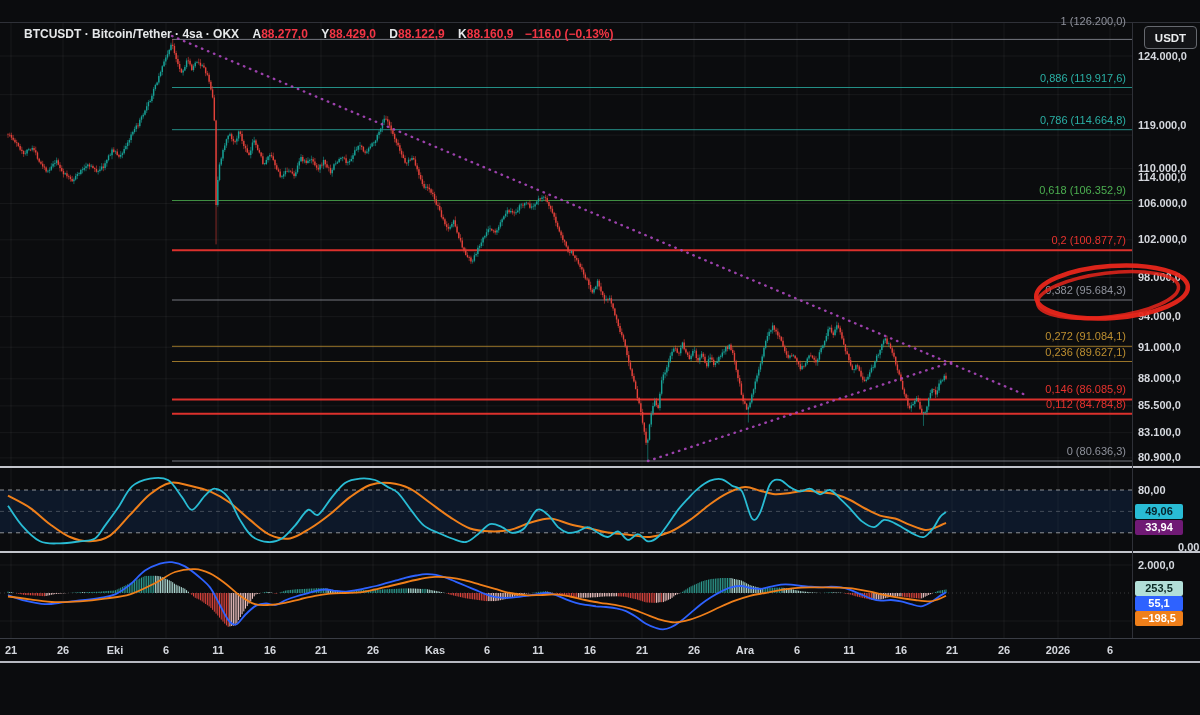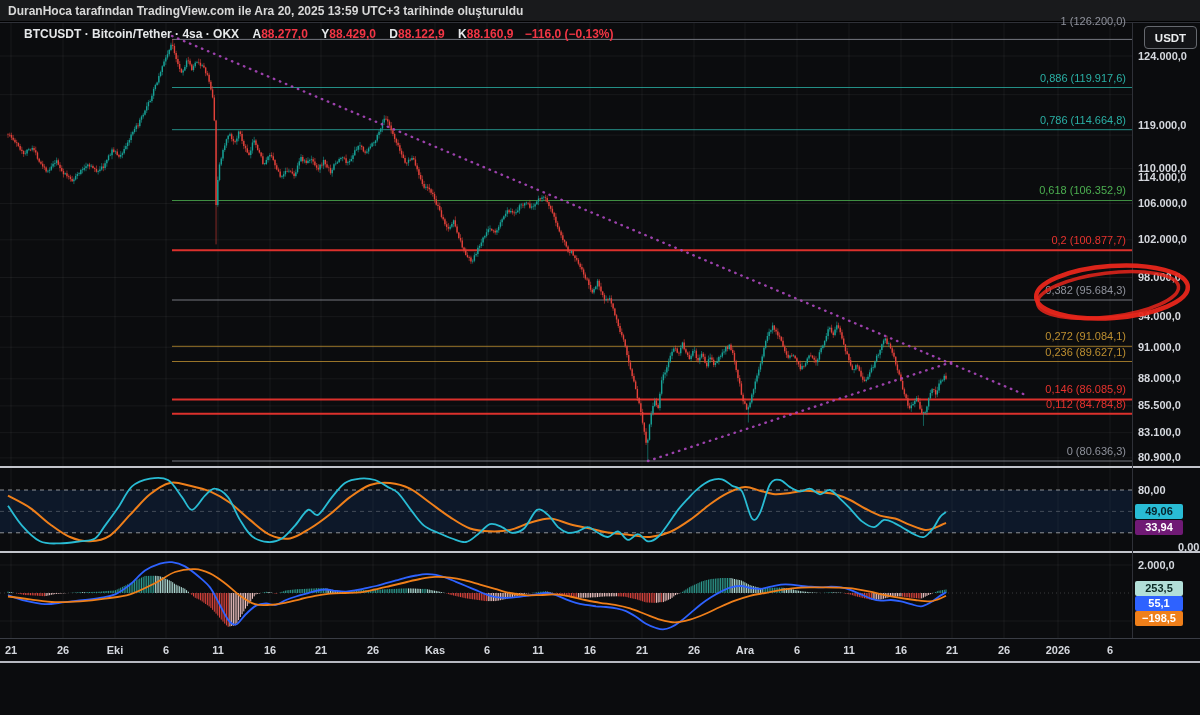--- a/index.html
+++ b/index.html
@@ -25,21 +25,20 @@
            text-align:center;font-size:11px;font-weight:700;color:#d5d8de;z-index:4;}
   .bottombar{position:absolute;left:0;top:663px;width:1200px;height:52px;background:#1d1d1f;z-index:7;}
   .bottombar .tvtext{position:absolute;left:44px;top:14px;color:#ececec;font-size:20px;font-weight:700;letter-spacing:.2px;}
   .bottombar svg{position:absolute;left:13px;top:15px;}
   .annot{position:absolute;left:1020px;top:250px;z-index:9;pointer-events:none;}
 </style>
 </head>
 <body>
 
 <div id="app">
-  <div class="topbar">DuranHoca tarafından TradingView.com ile Ara 20, 2025 13:59 UTC+3 tarihinde oluşturuldu</div>
 
   <svg id="chart-svg" width="1200" height="641">
       <defs>
         <clipPath id="plotClip">
           <rect x="0" y="0" width="1132" height="616"></rect>
         </clipPath>
       </defs>
       <g>
         <line x1="11" y1="0" x2="11" y2="616" stroke="rgba(255,255,255,0.06)" stroke-width="1"></line>
         <line x1="63" y1="0" x2="63" y2="616" stroke="rgba(255,255,255,0.06)" stroke-width="1"></line>

